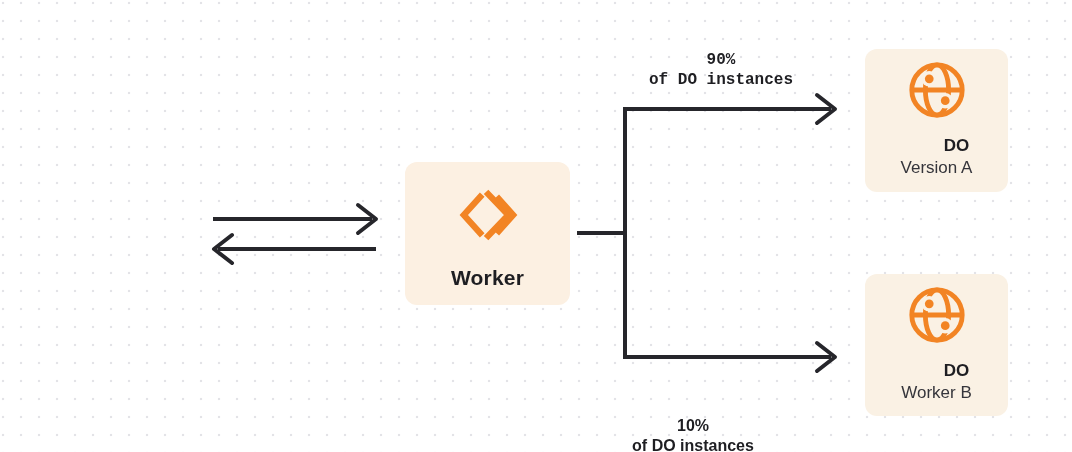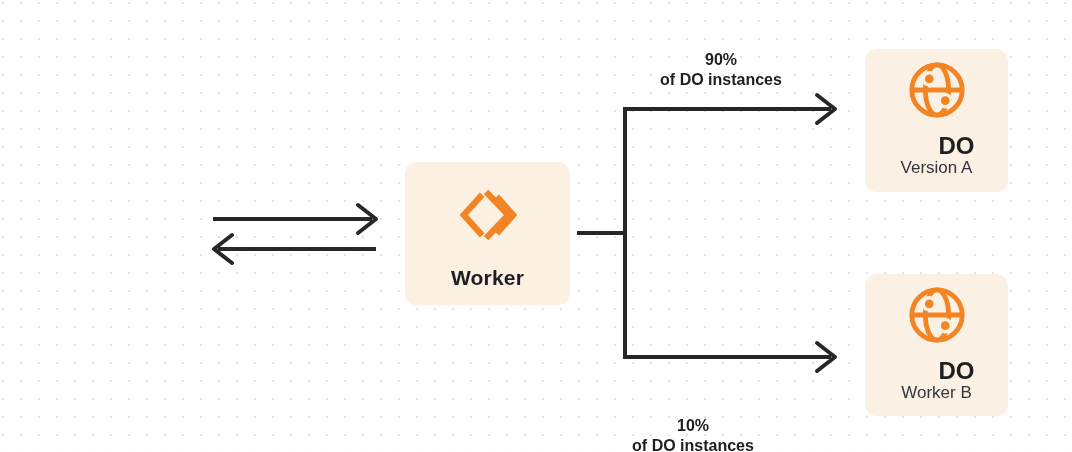--- a/index.html
+++ b/index.html
@@ -42,35 +42,35 @@
     background:var(--worker-bg);border-radius:12px;padding-top:24px;
   }
   .node-worker .big-label{margin-top:22px;font-size:21px;font-weight:700;color:var(--text-dark);letter-spacing:.2px;}
 
   .node-do{
     left:865px;width:143px;
     background:var(--do-bg);border-radius:12px;padding-top:10px;
   }
   .node-do-a{top:49px;height:143px;}
   .node-do-b{top:274px;height:142px;}
-  .node-do .do-title{margin-top:14px;font-size:24px;font-weight:700;line-height:22px;color:var(--text-dark);padding-left:40px;}
+  .node-do .do-title{margin-top:14px;font-size:17px;font-weight:700;line-height:22px;color:var(--text-dark);padding-left:40px;}
   .node-do .do-subtitle{font-size:17px;font-weight:400;line-height:21px;color:var(--text-secondary);}
 
   .workers-glyph{width:64px;height:58px;display:block;}
   .workers-glyph polyline{stroke:var(--accent-orange);stroke-width:6.5;fill:none;stroke-linecap:butt;stroke-linejoin:miter;}
   .globe-glyph{width:62px;height:62px;display:block;}
   .globe-glyph .g-stroke{stroke:var(--accent-orange);stroke-width:5;fill:none;}
   .globe-glyph .g-halo{fill:var(--do-bg);}
   .globe-glyph .g-dot{fill:var(--accent-orange);}
 
   .edge-label{
     position:absolute;width:220px;text-align:center;
     font-size:16px;font-weight:700;line-height:20px;color:var(--text-dark);
   }
-  .edge-label-top{left:611px;top:50px;}
+  .edge-label-top{left:611px;top:50px;font-family:Liberation Mono, monospace;}
   .edge-label-bottom{left:583px;top:372px;margin-top:44px;}
   .edge-label span{display:block;}
 </style>
 </head>
 <body>
 
 <div class="canvas">
 
   <svg class="connectors" width="1072" height="452" viewBox="0 0 1072 452">
     <g>

